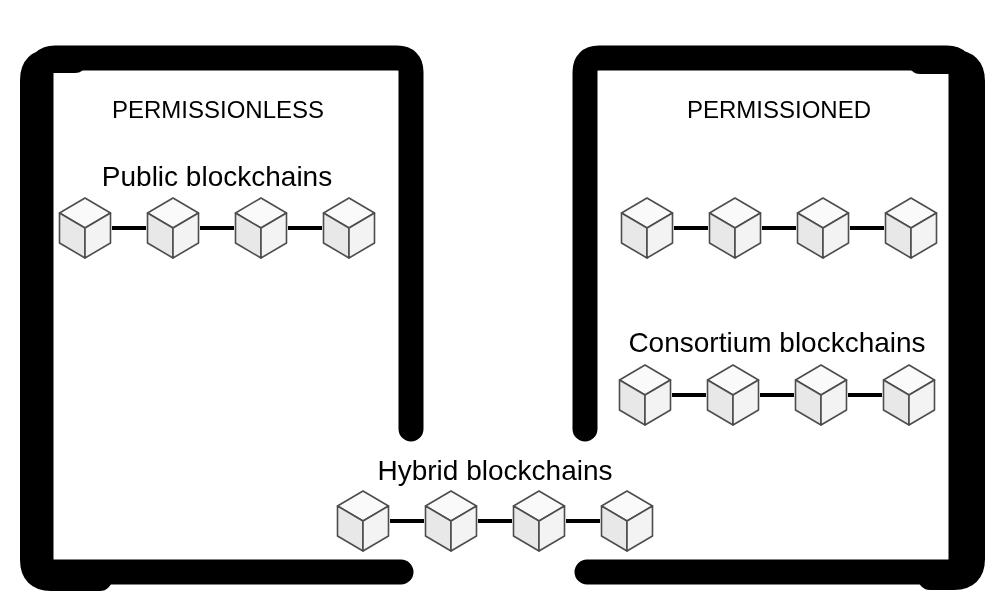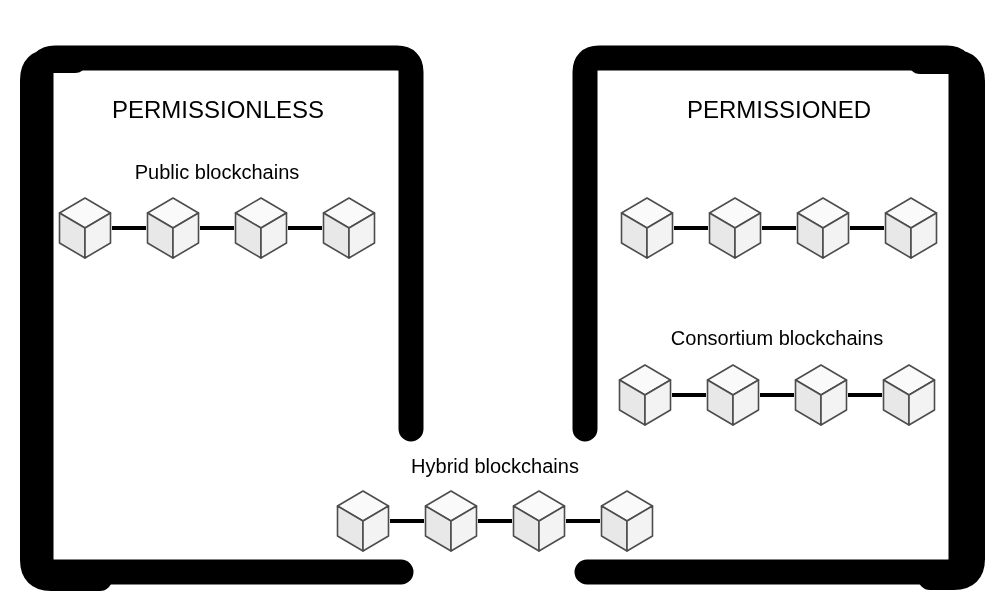--- a/index.html
+++ b/index.html
@@ -33,21 +33,21 @@
     position: absolute;
     transform: translateX(-50%);
     font-size: 24px;
     line-height: 1.15;
     color: var(--text, #000000);
     white-space: nowrap;
   }
   .chain-label {
     position: absolute;
     transform: translateX(-50%);
-    font-size: 20px;
+    font-size: 28px;
     line-height: 1.15;
     color: var(--text, #000000);
     white-space: nowrap;
   }
   .chain {
     position: absolute;
     display: flex;
     align-items: center;
     height: 62px;
   }

